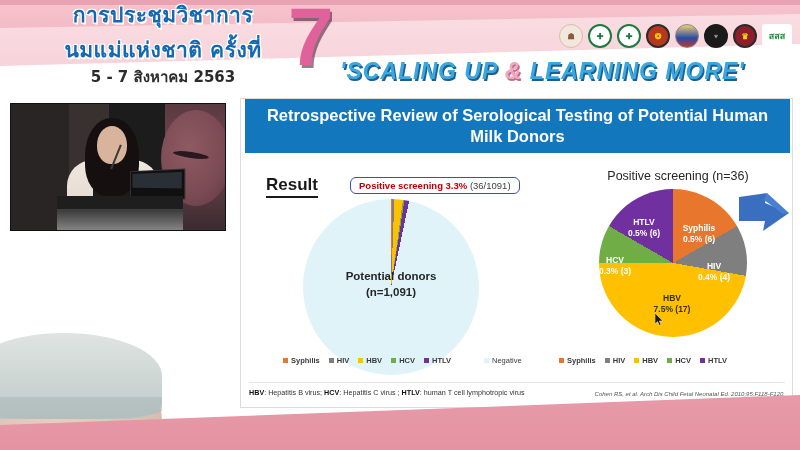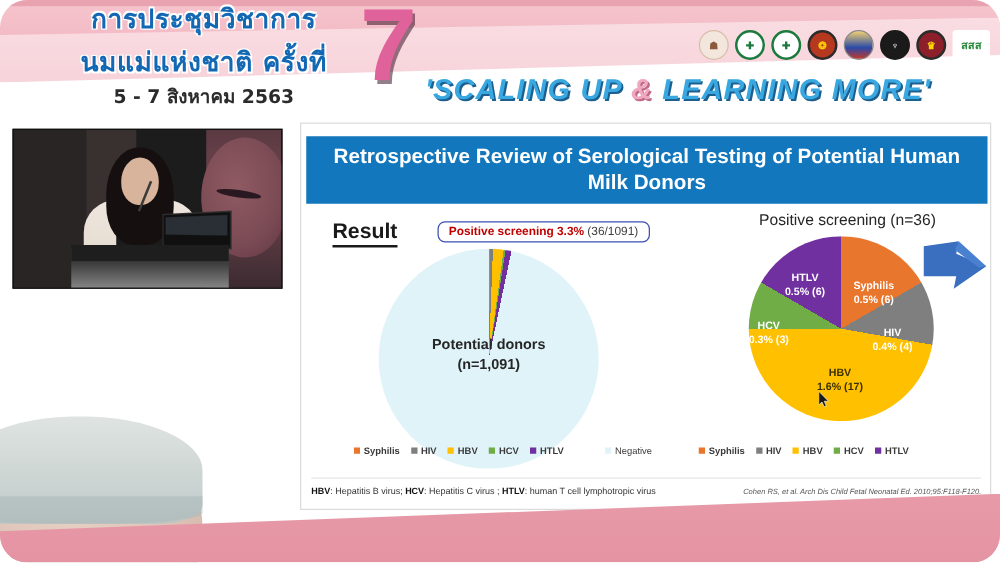--- a/index.html
+++ b/index.html
@@ -4,21 +4,21 @@
 <style>
   * { box-sizing: border-box; margin: 0; padding: 0; }
   html, body { width: 800px; height: 450px; overflow: hidden; }
   body {
     font-family: "Liberation Sans", sans-serif;
     background: #ffffff;
     position: relative;
   }
 
   
-  #root { position: relative; width: 800px; height: 450px; background:#fff; overflow:hidden;border-radius:22px; }
+  #root { position: relative; width: 800px; height: 450px; background:#fff; overflow:hidden; }
 
   
   .banner {
     position: absolute; left:0; top:0; width:800px; height:95px;
     background: #ffffff; overflow:hidden;
   }
   .banner-swoosh-top {
     position:absolute; left:0; top:0; width:800px; height:46px;
     background: linear-gradient(180deg,#f6c5cd 0%, #f3bcc6 55%, #f0b3bf 100%);
     clip-path: polygon(0 0, 800px 0, 800px 22px, 0 46px);
@@ -170,21 +170,21 @@
     background:#101010; border:1px solid #303030; transform:perspective(60px) rotateY(-12deg);
   }
   .v-laptop-scr { position:absolute; left:2px; top:2px; right:2px; bottom:9px; background:#2a2f36;}
 
   
   .slide {
     position:absolute; left:240px; top:98px; width:553px; height:310px;
     background:#ffffff; border:1px solid #dcdcdc;
   }
   .slide-title {
-    position:absolute; left:4px; top:10px; width:545px; height:54px;
+    position:absolute; left:4px; top:0; width:545px; height:54px;
     background:#1277bd; color:#ffffff;
     display:flex; align-items:center; justify-content:center; text-align:center;
     font-size:16.5px; font-weight:bold; line-height:1.25; padding:0 14px;
   }
 
   .result-label {
     position:absolute; left:25px; top:76px;
     font-size:17px; font-weight:bold; color:#1a1a1a;
     border-bottom:2px solid #1a1a1a; padding-bottom:1px;
   }
@@ -364,21 +364,21 @@
       <div class="slice-lab lab-syphilis">
         <div>Syphilis</div>
         <div class="pct">0.5% (6)</div>
       </div>
       <div class="slice-lab lab-hiv">
         <div>HIV</div>
         <div class="pct">0.4% (4)</div>
       </div>
       <div class="slice-lab lab-hbv">
         <div>HBV</div>
-        <div class="pct">1.6% (17)</div>
+        <div class="pct">7.5% (17)</div>
       </div>
       <div class="slice-lab lab-hcv">
         <div>HCV</div>
         <div class="pct">0.3% (3)</div>
       </div>
       <div class="slice-lab lab-htlv">
         <div>HTLV</div>
         <div class="pct">0.5% (6)</div>
       </div>
     </div>

